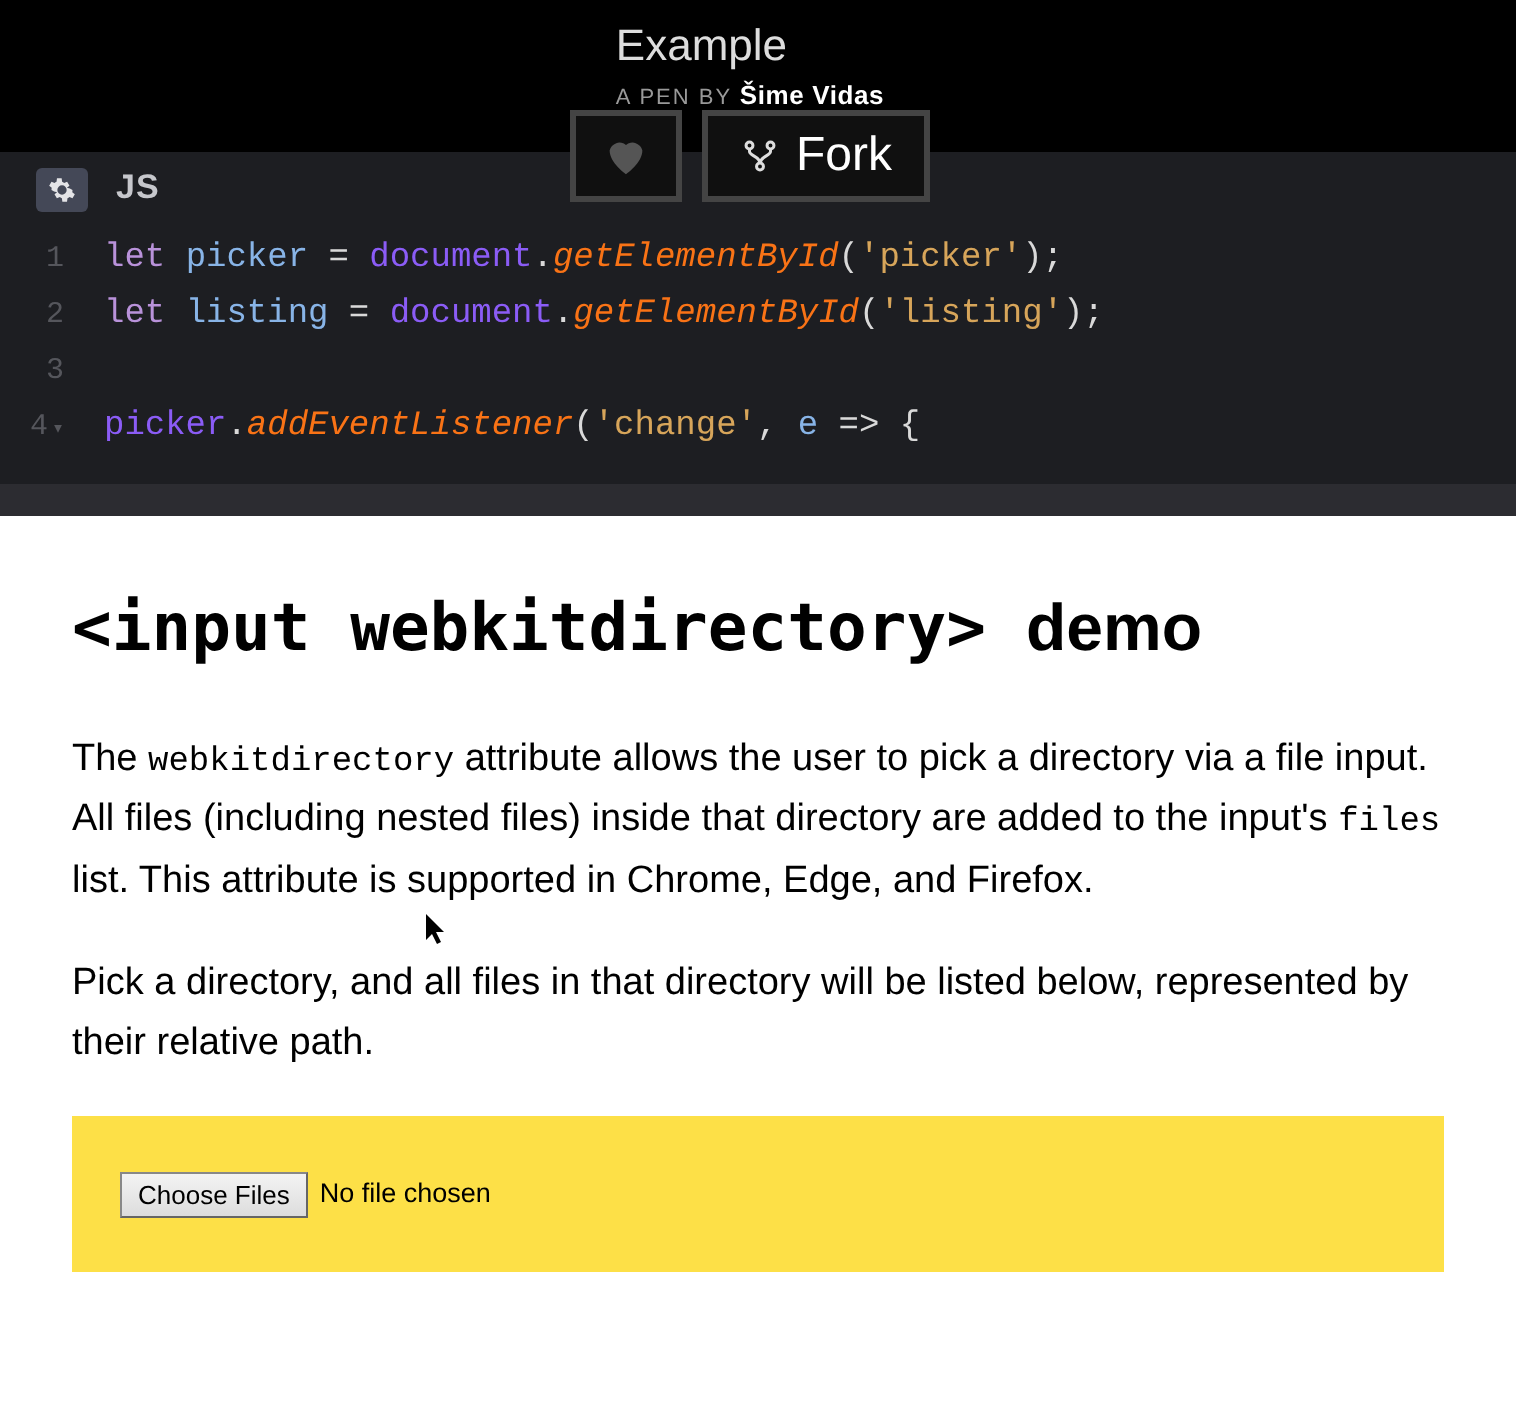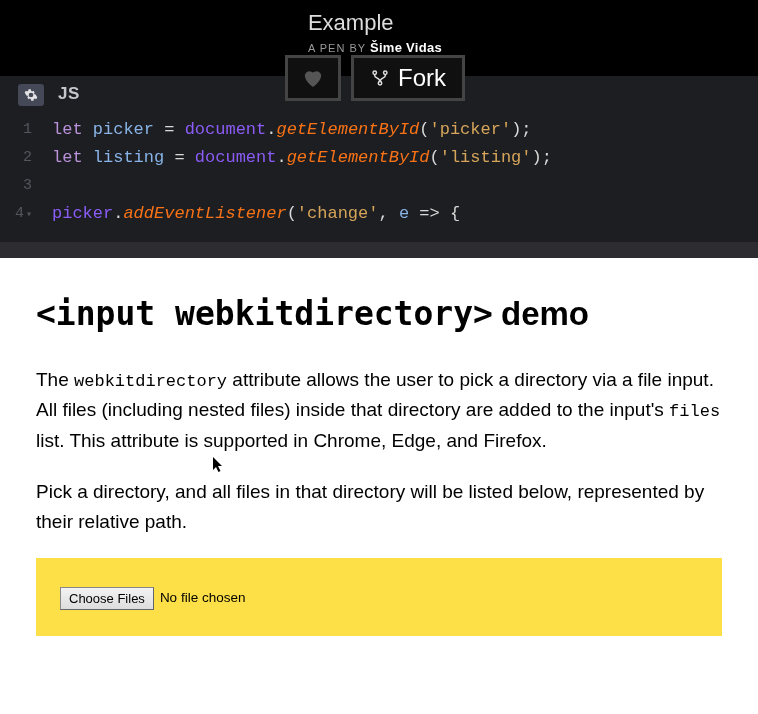--- a/index.html
+++ b/index.html
@@ -90,21 +90,21 @@
     padding: 30px 36px;
     color: #000;
     font-size: 19px;
     line-height: 1.55;
   }
   .demo-title {
     font-size: 33px;
     font-weight: 700;
     margin-bottom: 26px;
     display: flex;
-    gap: 8px;
+    gap: 20px;
     align-items: flex-start;
     flex-wrap: wrap;
   }
   .demo-title .mono {
     font-family: "SFMono-Regular", Consolas, Menlo, monospace;
     font-weight: 700;
   }
   .para { margin-bottom: 22px; }
   .inline-code {
     font-family: Liberation Mono, monospace;

